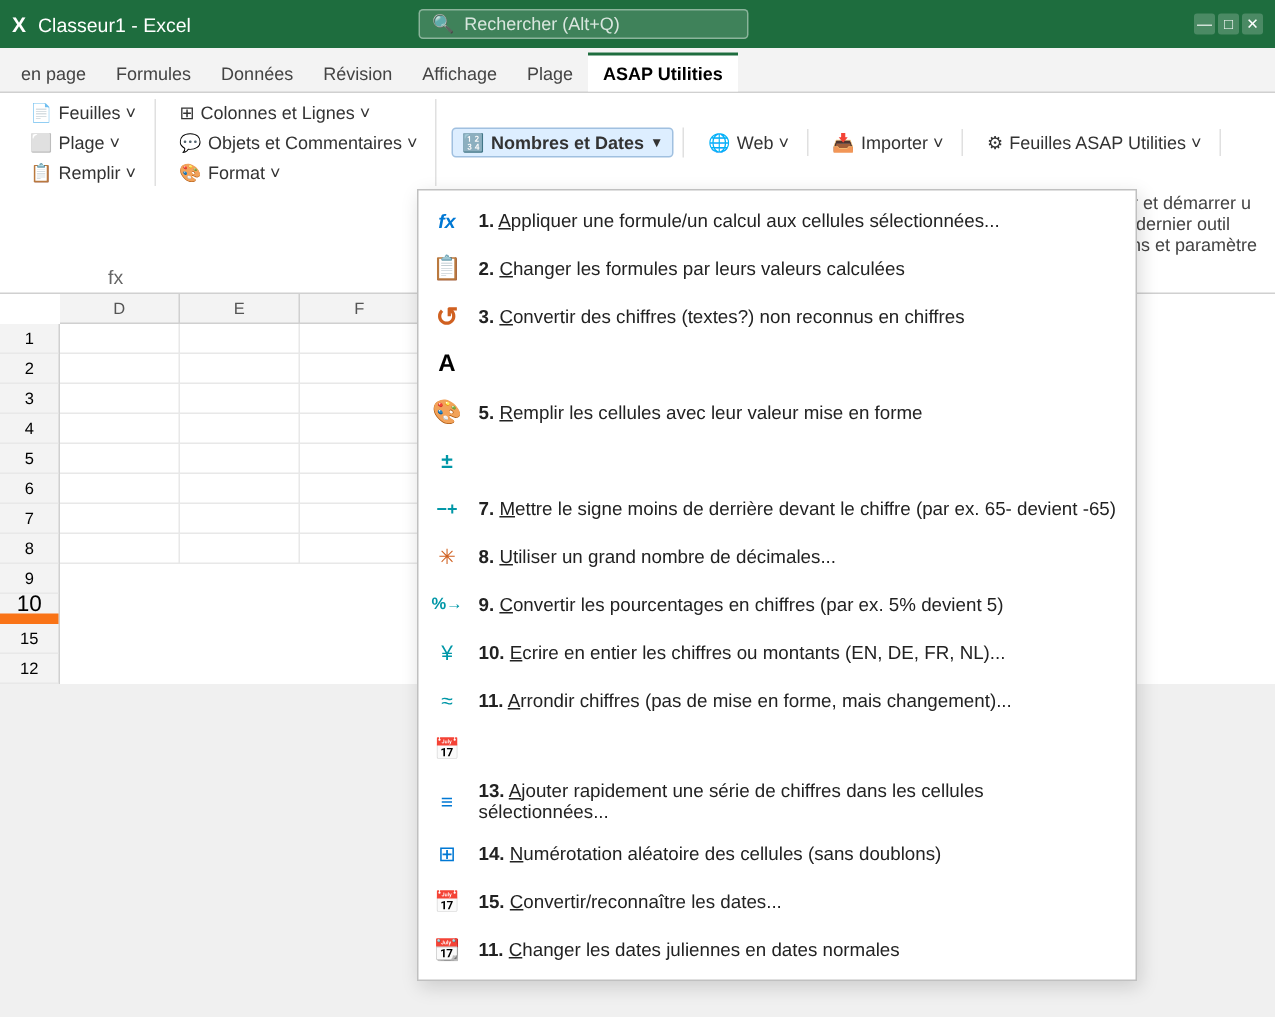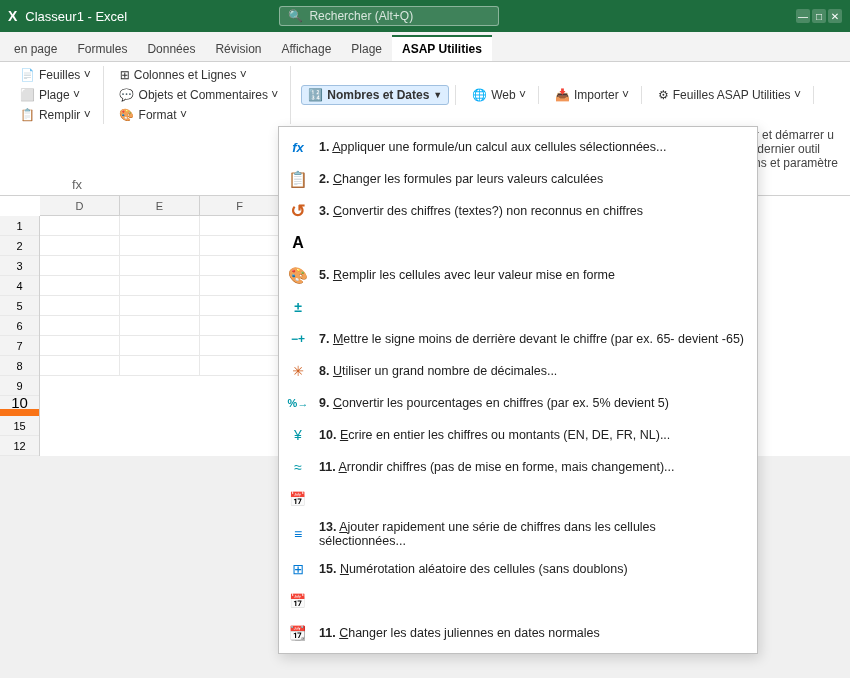--- a/index.html
+++ b/index.html
@@ -370,25 +370,26 @@
     <div class="menu-icon" style="color:#0078d4; font-size:14px;">📅</div>
   </div>
 
   <div class="menu-item">
     <div class="menu-icon" style="color:#0078d4; font-size:14px;">≡</div>
     <span class="menu-text"><b>13.</b> <u>A</u>jouter rapidement une série de chiffres dans les cellules sélectionnées...</span>
   </div>
 
   <div class="menu-item">
     <div class="menu-icon" style="color:#0078d4; font-size:14px;">⊞</div>
-    <span class="menu-text"><b>15.</b> <u>N</u>umérotation aléatoire des cellules (sans doublons)</span>
+    <span class="menu-text"><b>14.</b> <u>N</u>umérotation aléatoire des cellules (sans doublons)</span>
   </div>
 
   <div class="menu-item">
     <div class="menu-icon" style="color:#0097a7; font-size:14px;">📅</div>
+    <span class="menu-text"><b>15.</b> <u>C</u>onvertir/reconnaître les dates...</span>
   </div>
 
   <div class="menu-item">
     <div class="menu-icon" style="color:#0097a7; font-size:14px;">📆</div>
     <span class="menu-text"><b>11.</b> <u>C</u>hanger les dates juliennes en dates normales</span>
   </div>
 
 </div>
 
 </body></html>

